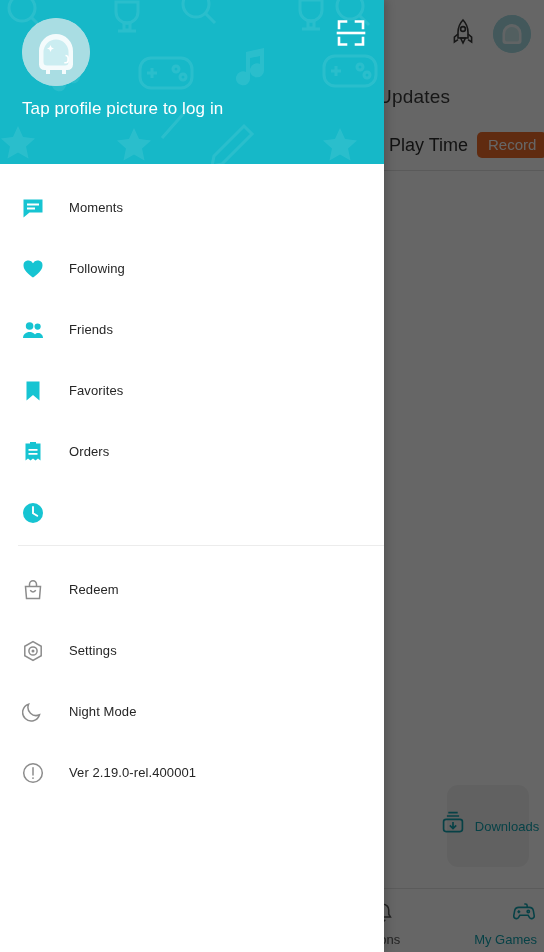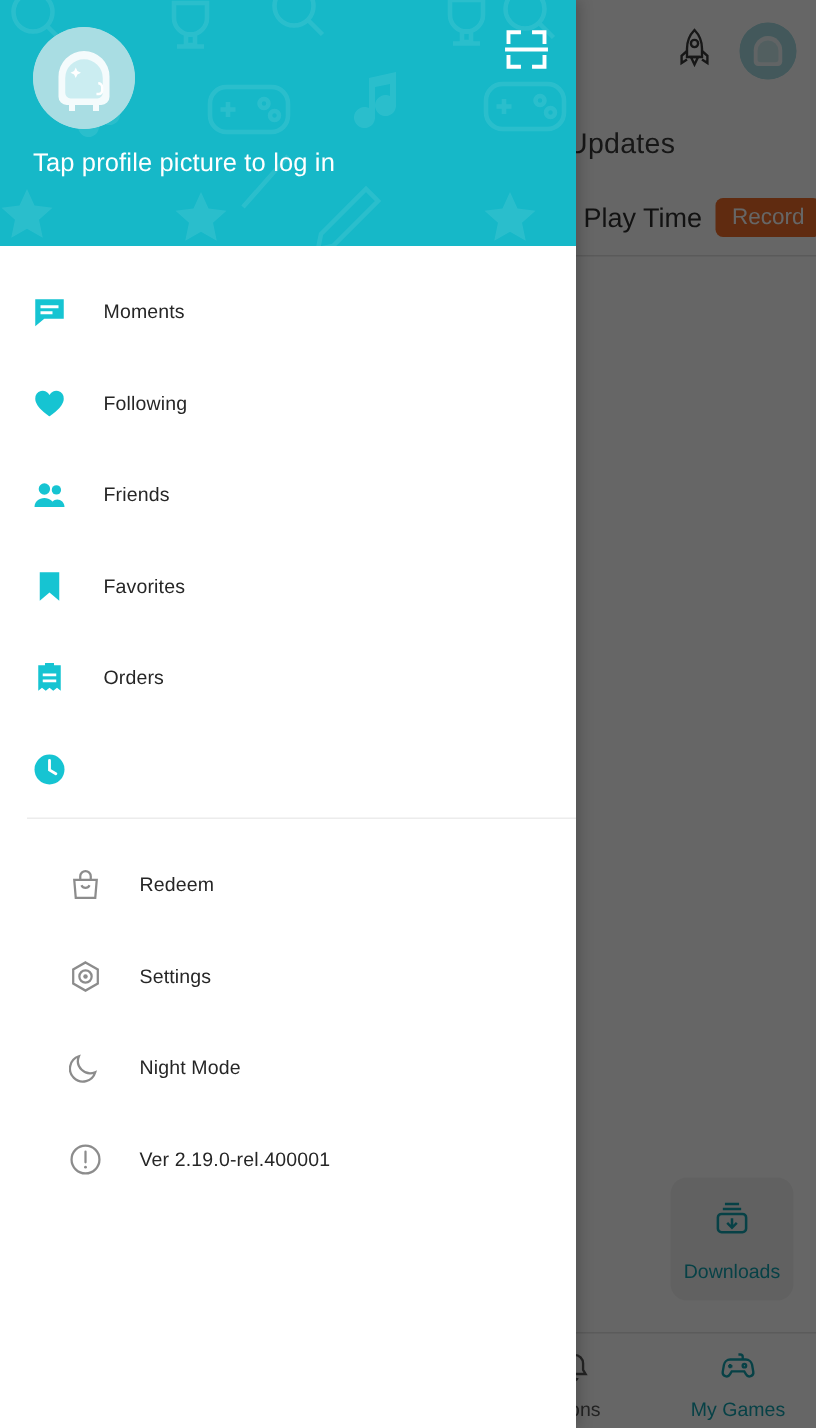--- a/index.html
+++ b/index.html
@@ -52,39 +52,39 @@
   .bg-hairline {
     position: absolute; left: 384px; top: 170px; width: 160px; height: 1px;
     background: #e2e2e2;
   }
 
   .bg-downloads-card {
     position: absolute; left: 447px; top: 785px;
     width: 82px; height: 82px;
     background: #f3f3f3;
     border-radius: 11px;
-    display: flex; flex-direction: column;
+    display: flex; flex-direction: row;
     align-items: center; justify-content: center;
     gap: 6px;
   }
   .bg-downloads-label { font-size: 13px; color: #13a3b0; line-height: 1; }
 
   .bg-bottombar {
     position: absolute; left: 0; bottom: 0; width: 544px; height: 64px;
     background: #ffffff;
     border-top: 1px solid #e4e4e4;
   }
   .bg-tabitem {
     position: absolute; bottom: 6px;
     display: flex; flex-direction: column; align-items: center; gap: 4px;
     width: 90px;
   }
   .bg-tabitem .tab-label { font-size: 13px; line-height: 1; }
   #tab-notifications { left: 338px; color: #585858; }
-  #tab-mygames { left: 447px; color: #13a3b0; }
+  #tab-mygames { left: 447px; color: #13a3b0; align-items: flex-end; }
 
   
   #scrim {
     position: absolute; inset: 0;
     background: rgba(0,0,0,.60);
   }
 
   
   #drawer {
     position: absolute; left: 0; top: 0;
@@ -118,21 +118,21 @@
     letter-spacing: .1px;
   }
   .header-scan-btn {
     position: absolute; left: 336px; top: 18px;
     width: 30px; height: 30px;
     cursor: pointer;
   }
 
   
   #menu-primary { padding-top: 13px; }
-  #menu-secondary { padding-top: 13px; margin-left: 24px; }
+  #menu-secondary { padding-top: 13px; }
 
   .menu-item {
     display: flex; align-items: center;
     height: 61px;
     padding-left: 22px;
     cursor: pointer;
   }
   .menu-icon {
     width: 22px; height: 22px;
     flex: 0 0 22px;

